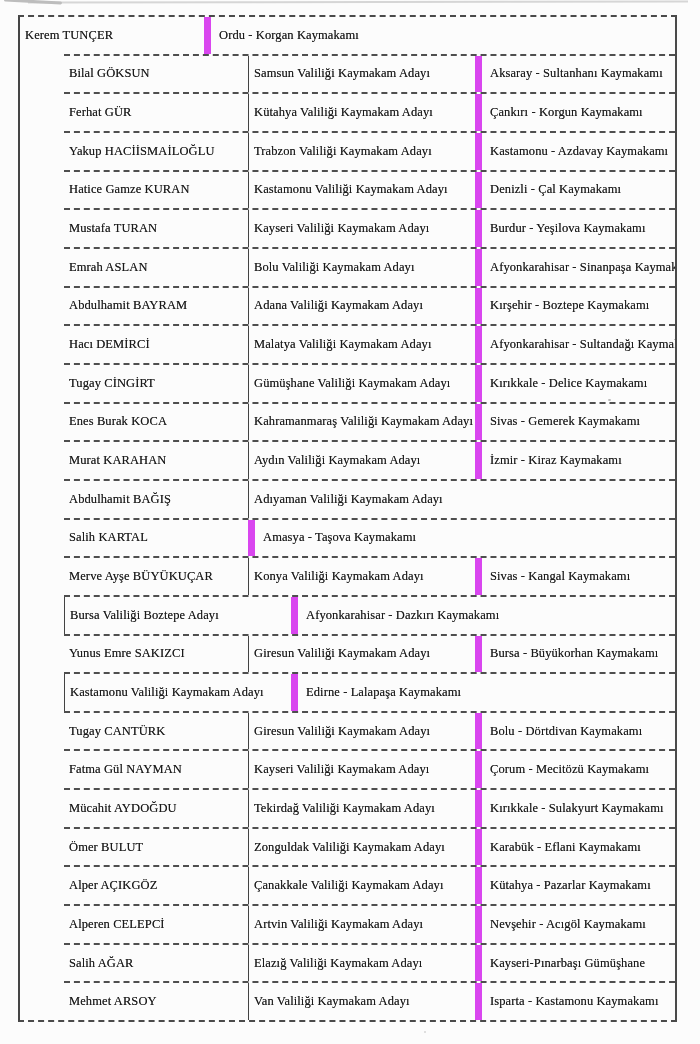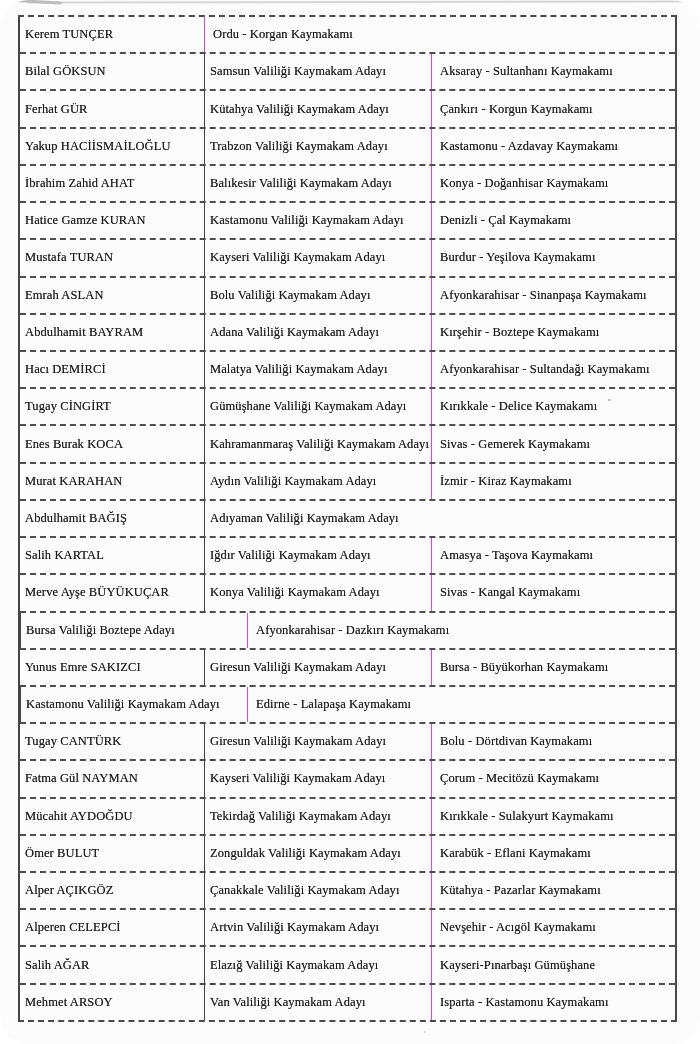--- a/index.html
+++ b/index.html
@@ -7,21 +7,20 @@
     padding: 0;
     background: #ffffff;
   }
   .page {
     position: relative;
     width: 700px;
     height: 1044px;
     background: #fcfcfc;
     overflow: hidden;
     font-family: "Liberation Serif", "DejaVu Serif", serif;
-    border-radius: 29px;
   }
   
   .streak-1 {
     position: absolute;
     top: 1px; left: 28px;
     width: 660px; height: 2px;
     background: #d6d6d6;
     transform: rotate(-0.1deg);
   }
   .streak-2 {
@@ -47,37 +46,38 @@
     box-sizing: border-box;
     background: transparent;
   }
   .row {
     flex: 1 1 0;
     display: flex;
     min-height: 0;
   }
   .row + .row {
     border-top: 2px dashed #4e4e4e;
+    margin-left: 44px;
   }
   .cell {
     display: flex;
     align-items: center;
     padding-left: 5px;
     padding-right: 4px;
     box-sizing: border-box;
     font-size: 12.5px;
     color: #1b1b1b;
     letter-spacing: 0.1px;
     text-shadow: 0 0 0.5px rgba(25,25,25,0.65);
     white-space: nowrap;
     overflow: hidden;
   }
   .c1 { width: 184px; }
   .c2 { width: 227px; border-left: 1px solid #434343; }
-  .c3 { flex: 1; border-left: 1px solid #d946ef; padding-left: 8px; }
+  .c3 { flex: 1; border-left: 7px solid #d946ef; padding-left: 8px; }
   .speck {
     position: absolute;
     background: #9a9a9a;
     border-radius: 50%;
   }
   .speck-1 { left: 608px; top: 399px; width: 3px; height: 2px; opacity: .7; }
   .speck-2 { left: 424px; top: 1031px; width: 2px; height: 2px; opacity: .4; }
 </style>
 </head>
 <body>
@@ -103,25 +103,20 @@
     <div class="cell c2">Kütahya Valiliği Kaymakam Adayı</div>
     <div class="cell c3">Çankırı - Korgun Kaymakamı</div>
   </div>
 
   <div class="row">
     <div class="cell c1">Yakup HACİİSMAİLOĞLU</div>
     <div class="cell c2">Trabzon Valiliği Kaymakam Adayı</div>
     <div class="cell c3">Kastamonu - Azdavay Kaymakamı</div>
   </div>
 
-  <div class="row">
-    <div class="cell c1">İbrahim Zahid AHAT</div>
-    <div class="cell c2">Balıkesir Valiliği Kaymakam Adayı</div>
-    <div class="cell c3">Konya - Doğanhisar Kaymakamı</div>
-  </div>
 
   <div class="row">
     <div class="cell c1">Hatice Gamze KURAN</div>
     <div class="cell c2">Kastamonu Valiliği Kaymakam Adayı</div>
     <div class="cell c3">Denizli - Çal Kaymakamı</div>
   </div>
 
   <div class="row">
     <div class="cell c1">Mustafa TURAN</div>
     <div class="cell c2">Kayseri Valiliği Kaymakam Adayı</div>
@@ -164,21 +159,20 @@
     <div class="cell c3">İzmir - Kiraz Kaymakamı</div>
   </div>
 
   <div class="row">
     <div class="cell c1">Abdulhamit BAĞIŞ</div>
     <div class="cell c2">Adıyaman Valiliği Kaymakam Adayı</div>
   </div>
 
   <div class="row">
     <div class="cell c1">Salih KARTAL</div>
-    <div class="cell c2">Iğdır Valiliği Kaymakam Adayı</div>
     <div class="cell c3">Amasya - Taşova Kaymakamı</div>
   </div>
 
   <div class="row">
     <div class="cell c1">Merve Ayşe BÜYÜKUÇAR</div>
     <div class="cell c2">Konya Valiliği Kaymakam Adayı</div>
     <div class="cell c3">Sivas - Kangal Kaymakamı</div>
   </div>
 
   <div class="row">

